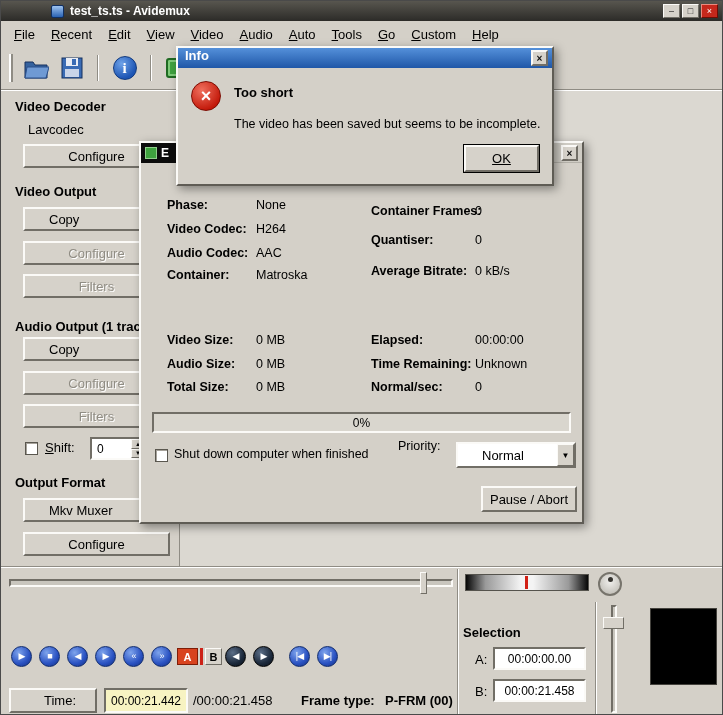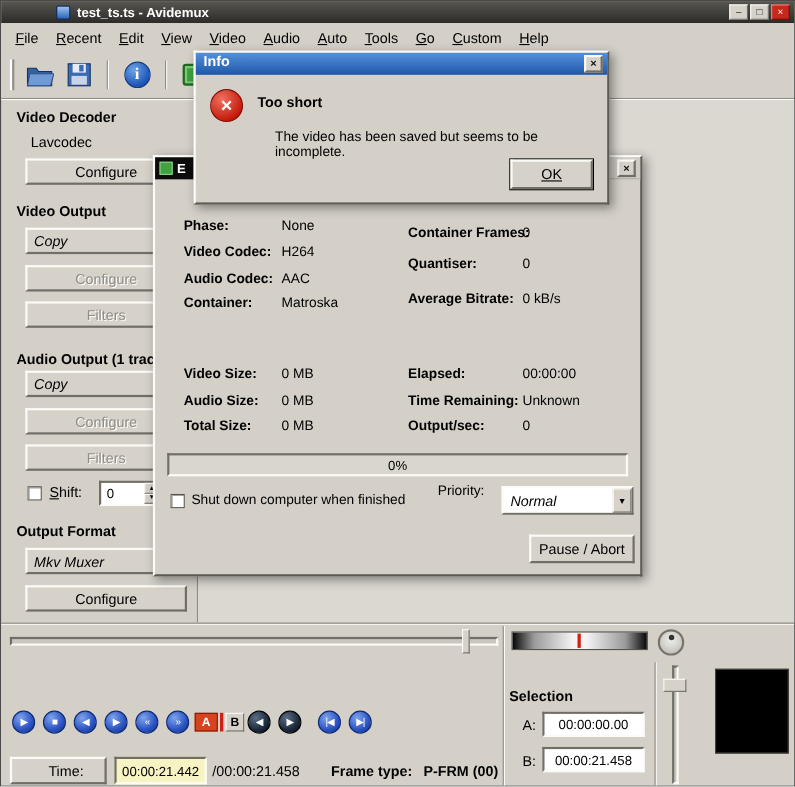--- a/index.html
+++ b/index.html
@@ -12,21 +12,21 @@
   .ul { text-decoration:underline; }
 
   
   .raised { background:#d6d2ca; border:2px solid; border-color:#fbfaf7 #716e66 #716e66 #fbfaf7; }
   .sunken { background:#c9c6be; border:2px solid; border-color:#716e66 #fbfaf7 #fbfaf7 #716e66; }
   .btn { display:flex; align-items:center; justify-content:center; background:#d6d2ca;
          border:2px solid; border-color:#fbfaf7 #716e66 #716e66 #fbfaf7; font-size:13px; cursor:default; }
   .btn.disabled { color:#908d84; text-shadow:1px 1px 0 #fff; }
   .combo { display:flex; align-items:stretch; background:#d6d2ca;
            border:2px solid; border-color:#fbfaf7 #716e66 #716e66 #fbfaf7; }
-  .combo .txt { flex:1; display:flex; align-items:center; padding-left:6px;font-style:italic; }
+  .combo .txt { flex:1; display:flex; align-items:center; padding-left:24px; }
   .combo .arrow { width:17px; display:flex; align-items:center; justify-content:center;
                   font-size:8px; border-left:1px solid #a39f97; background:#d6d2ca; }
   .field { background:#fff; border:2px solid; border-color:#716e66 #fbfaf7 #fbfaf7 #716e66;
            display:flex; align-items:center; justify-content:center; font-size:12px; }
   .checkbox { width:13px; height:13px; background:#fff; border:1px solid #5a574f;
               box-shadow:inset 1px 1px 0 #a6a29a; }
 
   
   .main-titlebar { left:0; top:0; width:100%; height:20px;
       background:linear-gradient(#58564f,#2c2b28); color:#fff; display:flex; align-items:center;padding-left:46px; }
@@ -270,21 +270,21 @@
     <div class="stat-value" style="left:115px;top:190px;">0 MB</div>
     <div class="stat-label" style="left:26px;top:214px;">Audio Size:</div>
     <div class="stat-value" style="left:115px;top:214px;">0 MB</div>
     <div class="stat-label" style="left:26px;top:237px;">Total Size:</div>
     <div class="stat-value" style="left:115px;top:237px;">0 MB</div>
 
     <div class="stat-label" style="left:230px;top:190px;">Elapsed:</div>
     <div class="stat-value" style="left:334px;top:190px;">00:00:00</div>
     <div class="stat-label" style="left:230px;top:214px;">Time Remaining:</div>
     <div class="stat-value" style="left:334px;top:214px;">Unknown</div>
-    <div class="stat-label" style="left:230px;top:237px;">Output/sec:</div>
+    <div class="stat-label" style="left:230px;top:237px;">Normal/sec:</div>
     <div class="stat-value" style="left:334px;top:237px;">0</div>
 
     <div class="abs progress" style="left:11px;top:269px;width:419px;height:21px;">0%</div>
 
     <div class="abs checkbox" style="left:14px;top:306px;"></div>
     <div class="abs" style="left:33px;top:304px;font-size:12.5px;">Shut down computer when finished</div>
     <div class="abs" style="left:257px;top:296px;font-size:12.5px;">Priority:</div>
     <div class="abs btn" style="left:340px;top:343px;width:96px;height:26px;">Pause / Abort</div>
 
     <div class="abs combo" style="left:315px;top:299px;width:120px;height:26px;background:#fff;">
@@ -293,19 +293,19 @@
     </div>
   </div>
 
   <div class="abs dlg" style="left:175px;top:45px;width:378px;height:140px;z-index:20;">
     <div class="dlg-titlebar info-titlebar">
       <span class="b" style="padding-left:7px;font-size:13px;">Info</span>
       <div class="x-btn" style="right:4px;">×</div>
     </div>
     <div class="abs err-icon" style="left:13px;top:33px;">×</div>
     <div class="abs b" style="left:56px;top:37px;">Too short</div>
-    <div class="abs" style="left:56px;top:69px;font-size:12.5px;margin-left:16px;">The video has been saved but seems to be incomplete.</div>
+    <div class="abs" style="left:56px;top:69px;font-size:12.5px;">The video has been saved but seems to be incomplete.</div>
     <div class="abs btn" style="left:286px;top:97px;width:75px;height:27px;box-shadow:0 0 0 1px #000;">
       <span class="ul">OK</span>
     </div>
   </div>
 
 </div>
 
 </body></html>

